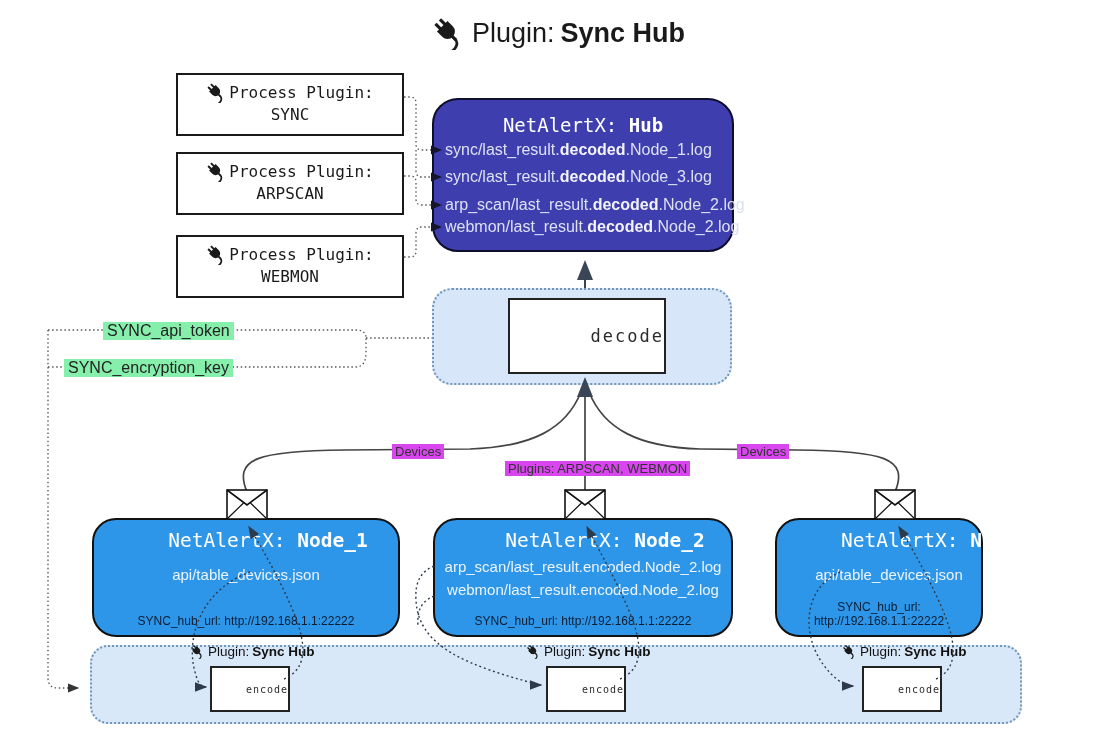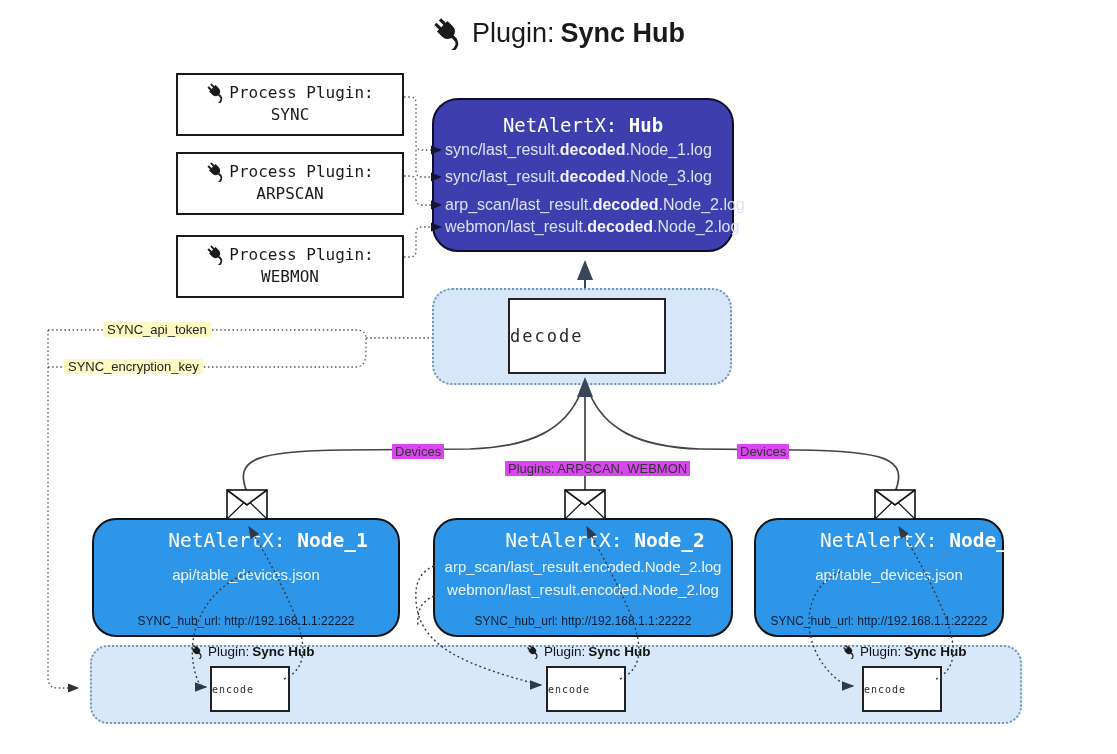--- a/index.html
+++ b/index.html
@@ -34,31 +34,31 @@
              font-family:"DejaVu Sans Mono",monospace;font-size:19px;}
   .hub-title b{font-weight:700;}
   .hub-log{position:absolute;left:11px;height:16px;line-height:16px;font-size:16px;color:#dde1f2;white-space:nowrap;}
   .hub-log b{font-weight:700;color:#f2f3fb;}
   .hl0{top:42px;} .hl1{top:69px;} .hl2{top:97px;} .hl3{top:119px;}
 
   
   .dcont{left:432px;top:288px;width:300px;height:97px;background:#d7e7f9;border:2px dotted #7096ba;
          border-radius:20px;box-sizing:border-box;}
   .wbox{background:#fff;border:2px solid #222;box-sizing:border-box;display:flex;align-items:center;
-        justify-content:flex-start;font-family:"DejaVu Sans Mono",monospace;color:#2b2b2b;}
+        justify-content:flex-end;font-family:"DejaVu Sans Mono",monospace;color:#2b2b2b;}
   .decode{left:508px;top:298px;width:158px;height:76px;font-size:17px;letter-spacing:2px;z-index:2;}
 
   
-  .flabel{background:#fef9c3;font-size:13px;color:#222;padding:0 4px;white-space:nowrap;}
+  .flabel{background:#86efac;font-size:16px;color:#222;padding:0 4px;white-space:nowrap;}
   .elabel{background:#d946ef;font-size:13px;color:#333;padding:0 3px;white-space:nowrap;}
 
   
   .node{top:518px;height:119px;background:#2e96e8;border:2.5px solid #111;border-radius:24px;
         box-sizing:border-box;text-align:center;}
-  .n1{left:92px;width:308px;} .n2{left:433px;width:300px;} .n3{left:754px;width:250px;padding-left:20px;}
+  .n1{left:92px;width:308px;} .n2{left:433px;width:300px;} .n3{left:775px;width:208px;padding-left:20px;}
   .n-title{margin-top:9px;font-family:"DejaVu Sans Mono",monospace;font-size:19.5px;color:#fff;white-space:nowrap;margin-left:44px;}
   .n-title b{font-weight:700;}
   .n-file{font-size:15px;color:#ecf4fd;white-space:nowrap;}
   .one .n-file{margin-top:14px;}
   .two .n-file{margin-top:6px;}
   .n-url{position:absolute;left:0;bottom:7px;width:100%;text-align:center;font-size:12px;color:#0c1d33;}
 
   
   .band{left:90px;top:645px;width:932px;height:79px;background:#d9e8f9;border:2px dotted #7096ba;
         border-radius:18px;box-sizing:border-box;}

